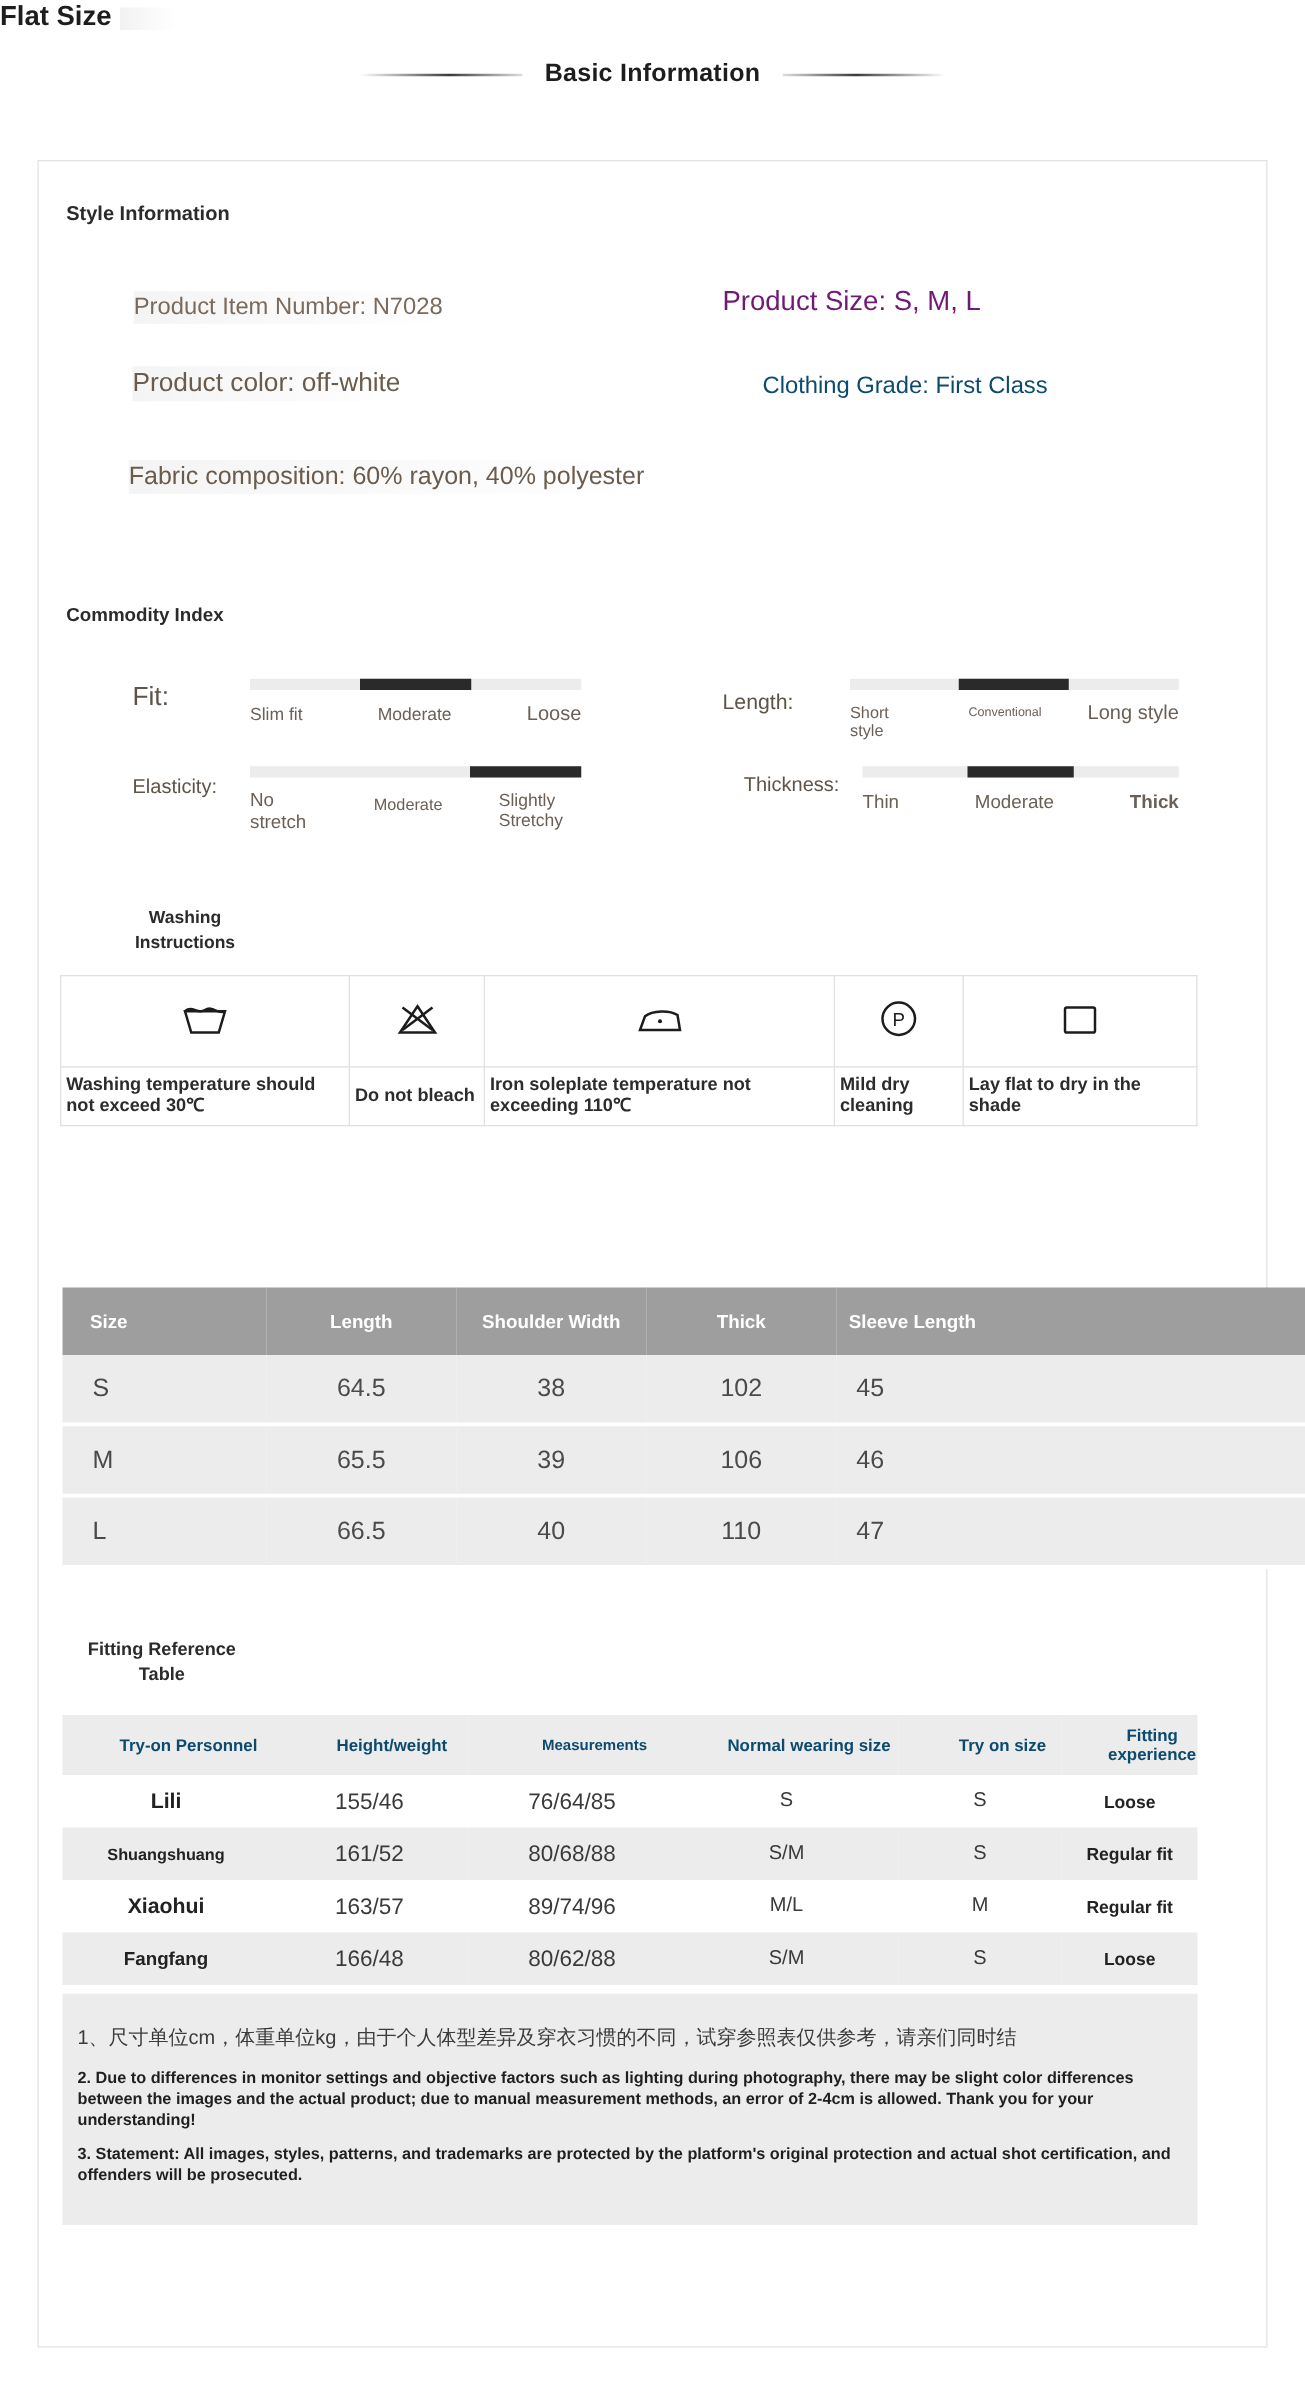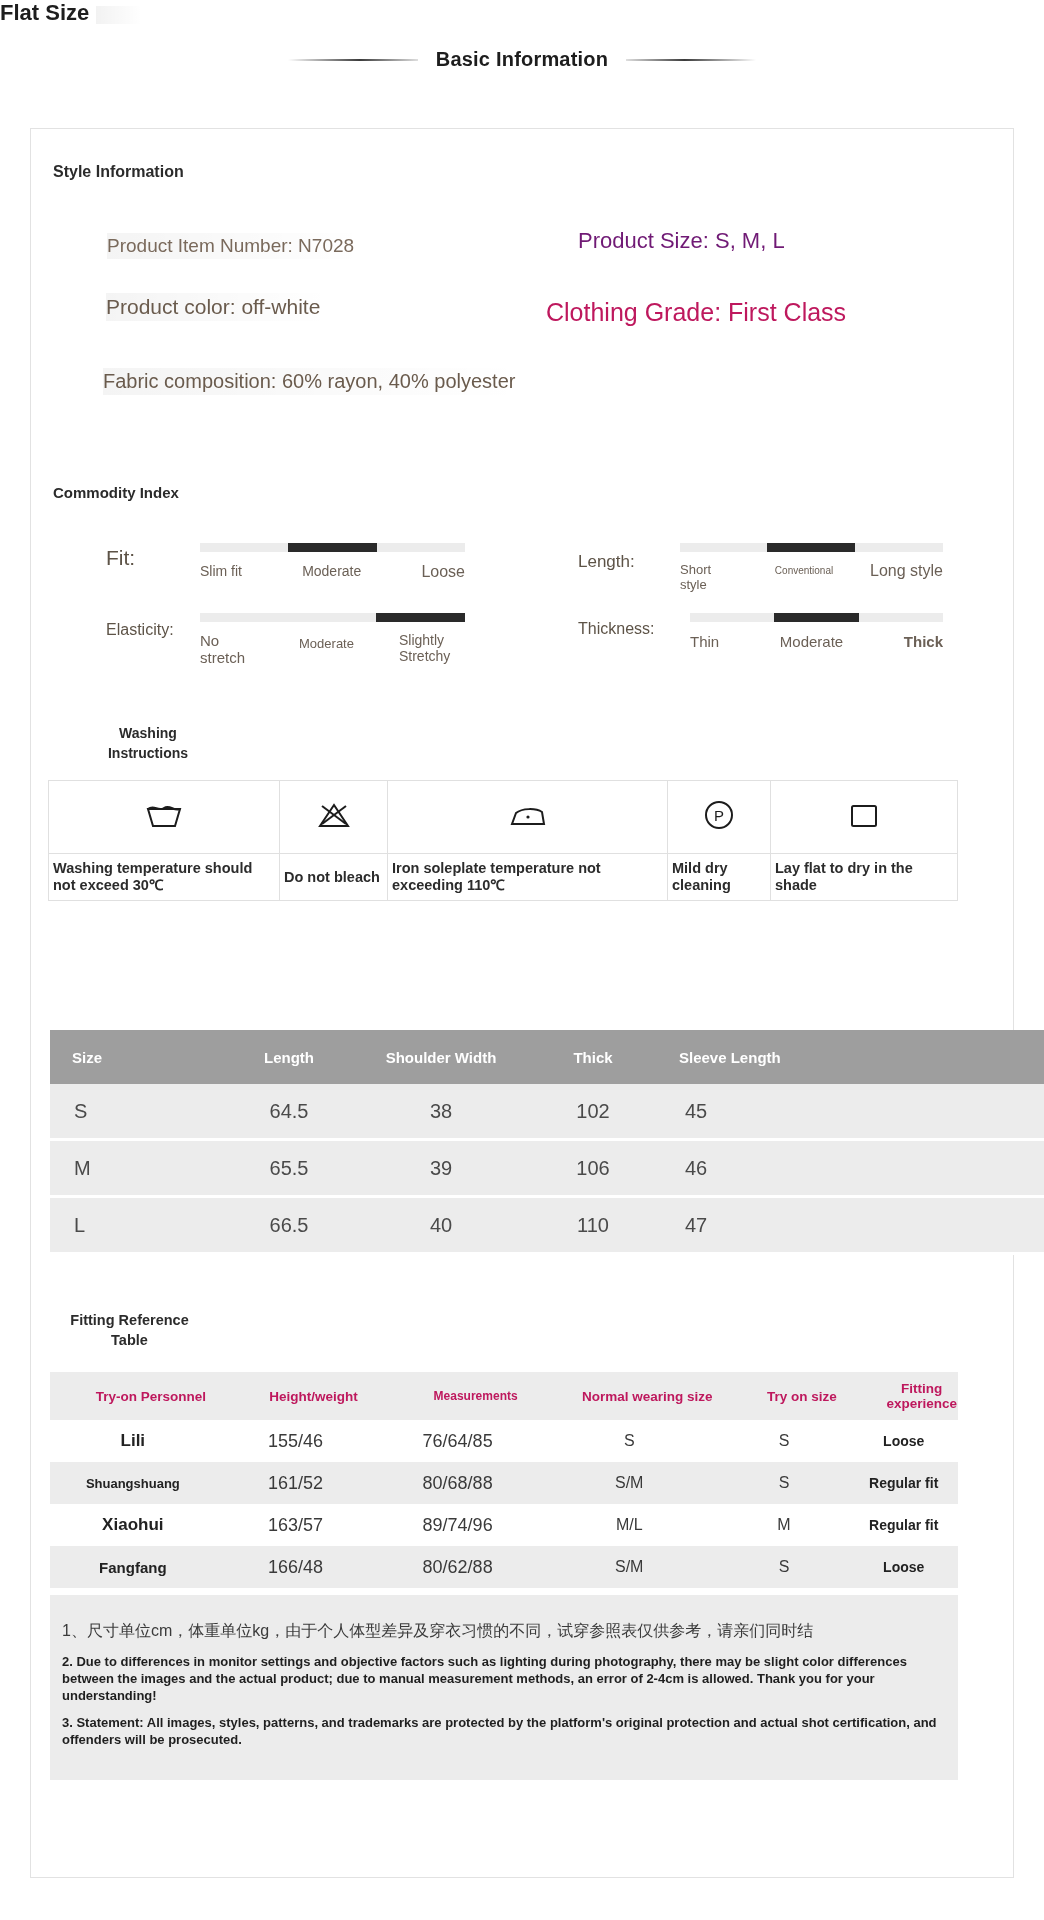--- a/index.html
+++ b/index.html
@@ -47,21 +47,21 @@
   .kv{
     position:absolute;
     color:#6f6255;
     white-space:nowrap;
   }
   .kv.shadow{background:linear-gradient(to right,rgba(0,0,0,0.045),rgba(0,0,0,0));padding:2px 10px 2px 0;}
 
   #kv-item{left:107px;top:233px;font-size:19px;color:#7a6a5c;}
   #kv-size{left:578px;top:228px;font-size:22px;color:#701a75;font-weight:500;}
   #kv-color{left:106px;top:293px;font-size:21px;color:#6a5b4d;}
-  #kv-grade{left:546px;top:298px;font-size:25px;color:#be185d;}
+  #kv-grade{left:610px;top:298px;font-size:19px;color:#0c4a6e;}
   #kv-fabric{left:103px;top:368px;font-size:20px;color:#6a5b4d;}
 
   
   #commodity-title{left:53px;top:484px;font-size:15px;}
 
   .idx{position:absolute;}
   .idx .lbl{position:absolute;color:#5d5347;white-space:nowrap;}
   .bar{
     position:absolute;height:9px;background:#ececec;
   }
@@ -98,21 +98,21 @@
     background:#ececec;border-bottom:3px solid #ffffff;
   }
   .size-table td:first-child{text-align:left;padding-left:24px;font-size:20px;}
 
   
   #fitting-title{left:62px;top:1310px;font-size:14.5px;width:135px;text-align:center;line-height:20px;}
   .fit-table{
     position:absolute;left:50px;top:1372px;width:908px;border-collapse:collapse;
   }
   .fit-table th{
-    background:#ececec;font-size:13.5px;font-weight:bold;color:#be185d;
+    background:#ececec;font-size:13.5px;font-weight:bold;color:#0c4a6e;
     height:46px;text-align:center;padding-left:37px;
   }
   .fit-table td{
     height:40px;text-align:center;font-size:18px;color:#3a3a3a;
   }
   .fit-table tr.alt td{background:#ececec;}
   .fit-table td.name{font-size:15px;font-weight:bold;color:#222;}
   .fit-table td.exp{font-size:14px;font-weight:bold;color:#222;}
   .fit-table td.meas{font-size:18px;}
 
@@ -178,21 +178,21 @@
       <div class="fill" style="left:176px;width:89px;"></div>
     </div>
     <div class="ticks" style="left:200px;top:632px;width:265px;font-size:14px;align-items:flex-start;">
       <span style="width:54px;white-space:normal;line-height:17px;font-size:15px;">No stretch</span>
       <span style="font-size:13px;margin-top:4px;">Moderate</span>
       <span style="width:66px;white-space:normal;line-height:16px;font-size:14px;text-align:left;">Slightly Stretchy</span>
     </div>
   </div>
 
   <div class="idx">
-    <div class="lbl" style="left:578px;top:620px;font-size:16px;">Thickness:</div>
+    <div class="lbl" style="left:595px;top:620px;font-size:16px;">Thickness:</div>
     <div class="bar" style="left:690px;top:613px;width:253px;">
       <div class="fill" style="left:84px;width:85px;"></div>
     </div>
     <div class="ticks" style="left:690px;top:633px;width:253px;font-size:15px;">
       <span>Thin</span>
       <span>Moderate</span>
       <span style="font-weight:bold;">Thick</span>
     </div>
   </div>
 

